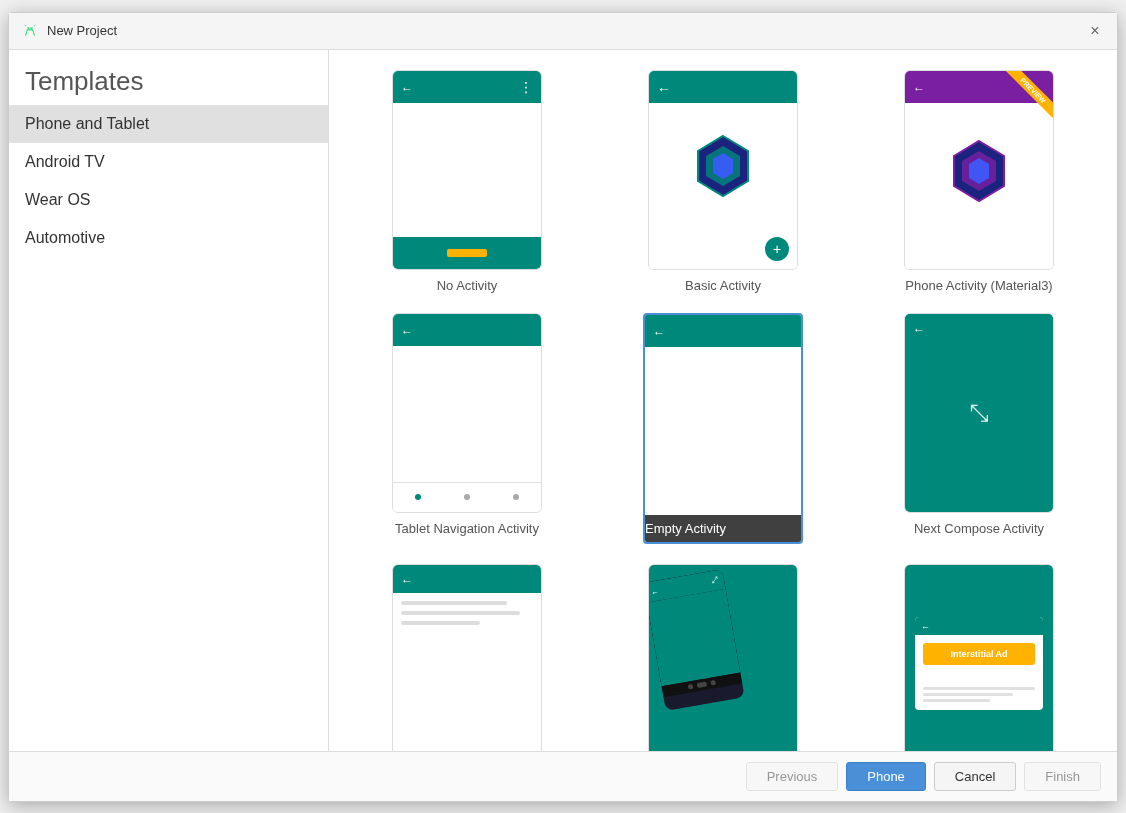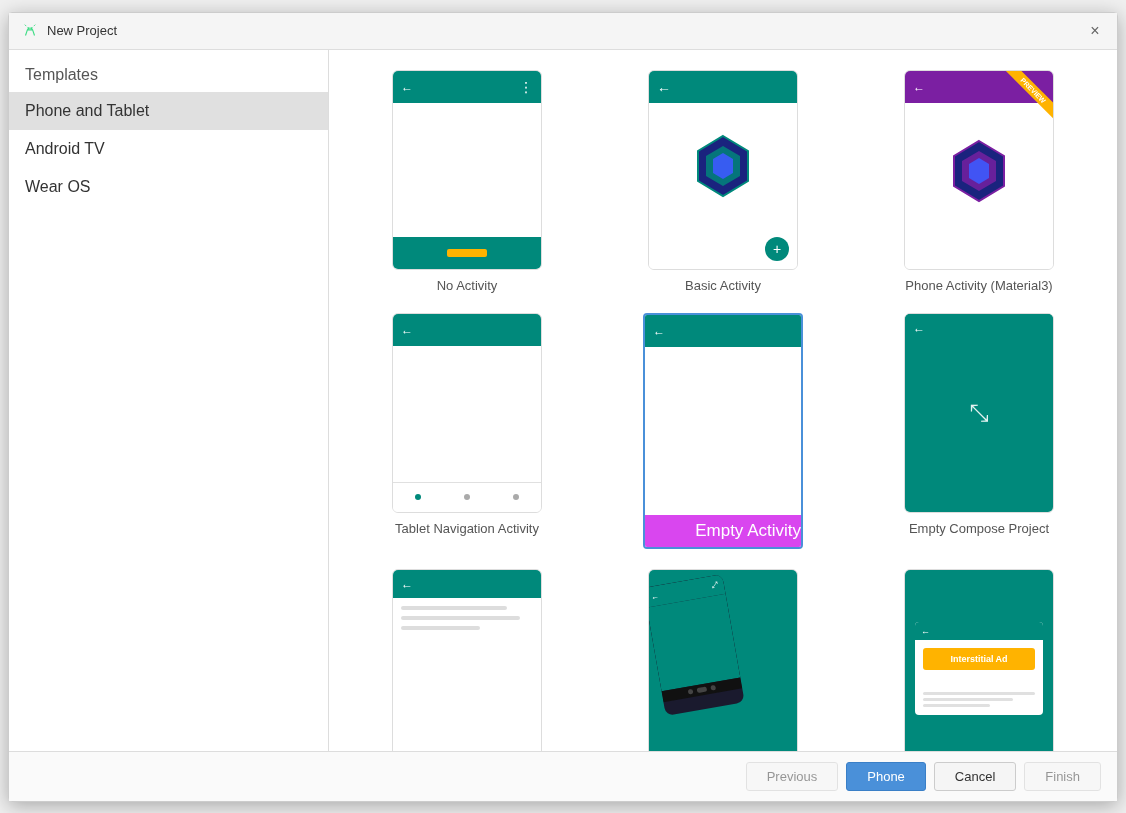--- a/index.html
+++ b/index.html
@@ -63,21 +63,21 @@
     }
     .sidebar {
       width: 320px;
       border-right: 1px solid #ddd;
       display: flex;
       flex-direction: column;
       background: #fff;
     }
     .sidebar-section-label {
       padding: 16px 16px 8px 16px;
-      font-size: 16px;
+      font-size: 26px;
       color: #555;
       font-weight: 400;
     }
     .sidebar-item {
       padding: 10px 16px;
       font-size: 16px;
       color: #333;
       cursor: pointer;
     }
     .sidebar-item.active {
@@ -256,20 +256,23 @@
       <div class="sidebar-section-label">Templates</div>
       <div class="sidebar-item active">
         <span>Phone and Tablet</span>
       </div>
       <div class="sidebar-item">
         <span>Android TV</span>
       </div>
       <div class="sidebar-item">
         <span>Wear OS</span>
       </div>
+      <div class="sidebar-item">
+        <span>Automotive</span>
+      </div>
     </div>
 
     <div class="main-content">
       <div class="templates-grid">
 
         <div class="template-wrapper">
           <div class="template-preview">
             <div class="phone-mockup">
               <div class="phone-toolbar">
                 <span style="color:white;font-size:12px;">←</span>
@@ -351,36 +354,36 @@
         <div style="display:flex;flex-direction:column;align-items:center;">
           <div style="border:2px solid #4a90d9;border-radius:4px;width:160px;overflow:hidden;">
             <div style="width:156px;height:200px;border-radius:0;">
               <div style="width:100%;height:100%;display:flex;flex-direction:column;">
                 <div style="background:#00897B;height:32px;display:flex;align-items:center;padding:0 8px;">
                   <span style="color:white;font-size:12px;">←</span>
                 </div>
                 <div style="flex:1;background:#fff;"></div>
               </div>
             </div>
-            <div style="background:#d946ef;color:white;padding:6px 0;text-align:right;font-size:17px;">Empty Activity</div>
+            <div style="background:#404040;color:white;padding:6px 0;text-align:left;font-size:13px;">Empty Activity</div>
           </div>
         </div>
 
         <div class="template-wrapper">
           <div class="template-preview">
             <div style="width:100%;height:100%;background:#00897B;position:relative;display:flex;align-items:center;justify-content:center;">
               <div style="position:absolute;top:0;left:0;right:0;height:28px;background:#00897B;display:flex;align-items:center;padding:0 8px;">
                 <span style="color:white;font-size:12px;">←</span>
               </div>
               <div style="width:50%;height:50%;display:flex;align-items:center;justify-content:center;">
                 <span style="color:rgba(255,255,255,0.9);font-size:24px;">⤡</span>
               </div>
             </div>
           </div>
-          <div class="template-label">Empty Compose Project</div>
+          <div class="template-label">Next Compose Activity</div>
         </div>
 
         <div class="template-wrapper">
           <div class="template-preview" style="position:relative;">
             <div style="width:100%;height:100%;background:#fff;display:flex;flex-direction:column;">
               <div style="background:#00897B;height:28px;display:flex;align-items:center;padding:0 8px;">
                 <span style="color:white;font-size:12px;">←</span>
               </div>
               <div style="flex:1;background:#fff;padding:8px;display:flex;flex-direction:column;gap:6px;">
                 <div style="height:4px;background:#ddd;border-radius:2px;width:80%;"></div>

